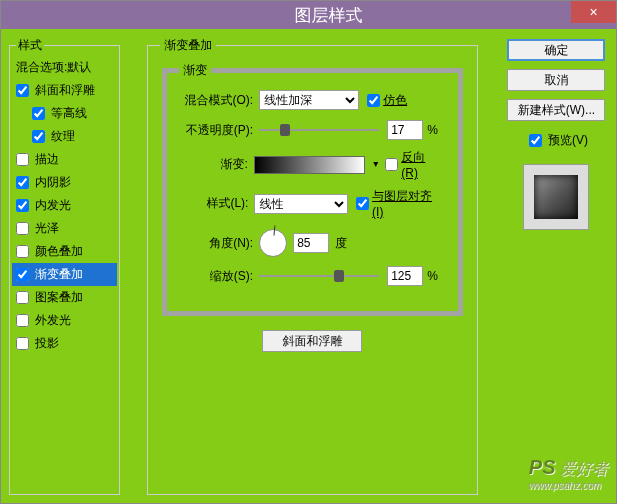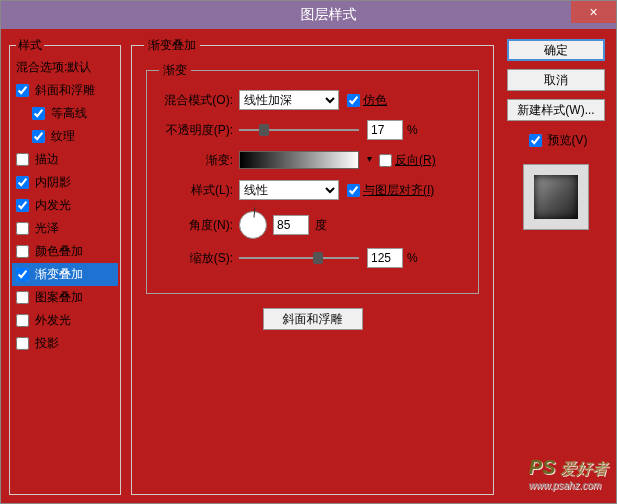--- a/index.html
+++ b/index.html
@@ -1,32 +1,32 @@
 <!DOCTYPE html>
 <html><head>
 <meta charset="utf-8">
 <style>
 * { box-sizing: border-box; font-family: "Microsoft YaHei", SimSun, sans-serif; font-size: 12px; }
 body { margin: 0; background: #fff; }
 .window { width: 617px; height: 504px; background: #f0f0f0; border: 1px solid #888; position: relative; }
 .titlebar { height: 28px; background: #8b6f9e; color: #fff; display: flex; align-items: center; justify-content: center; position: relative; }
-.titlebar .title { font-size: 14px; margin-left: 40px; }
+.titlebar .title { font-size: 17px; margin-left: 40px; }
 .close-btn { position: absolute; right: 0; top: 0; width: 45px; height: 22px; background: #c75050; color: #fff; display: flex; align-items: center; justify-content: center; font-size: 14px; cursor: pointer; }
-.body { display: flex; height: calc(100% - 28px); padding: 8px; gap: 8px; background: #b91c1c; }
+.body { display: flex; height: calc(100% - 28px); padding: 8px; gap: 25px; background: #84cc16; }
 .left-panel { width: 112px; display: flex; flex-direction: column; }
 .fieldset { border: 1px solid #ccc; padding: 2px; margin: 0; }
 .fieldset legend { font-size: 12px; padding: 0 2px; margin-left: 4px; }
 .style-item { padding: 3px 4px; display: flex; align-items: center; gap: 4px; cursor: default; }
 .style-item.selected { background: #1e73d2; color: #fff; }
 .style-item input[type=checkbox] { margin: 0 2px 0 0; }
 .style-item.indent { padding-left: 20px; }
 .center-panel { flex: 1; }
 .center-fieldset { border: 1px solid #ccc; height: 100%; padding: 8px 12px; }
 .center-fieldset > legend { font-size: 12px; padding: 0 4px; }
-.inner-fieldset { border: 1px solid #a3a3a3; padding: 10px 20px 16px 12px; }
+.inner-fieldset { border: 5px solid #a3a3a3; padding: 10px 20px 16px 12px; }
 .inner-fieldset > legend { font-size: 12px; padding: 0 4px; }
 .form-row { display: flex; align-items: center; margin-bottom: 8px; min-height: 22px; }
 .form-label { width: 80px; text-align: right; padding-right: 6px; }
 select { height: 20px; font-size: 12px; border: 1px solid #999; background: #fff; }
 .select-wide { width: 100px; }
 input[type=text].num { width: 36px; height: 20px; text-align: left; padding: 0 3px; border: 1px solid #999; }
 .slider { width: 120px; height: 16px; position: relative; display: inline-block; margin-right: 8px; }
 .slider-track { position: absolute; top: 7px; left: 0; right: 0; height: 2px; background: #999; }
 .slider-thumb { position: absolute; top: 2px; width: 10px; height: 12px; background: #555; border-radius: 2px; }
 .gradient-bar { width: 120px; height: 18px; border: 1px solid #666; background: linear-gradient(to right, #000 0%, #fff 100%); display: inline-block; position: relative; }

